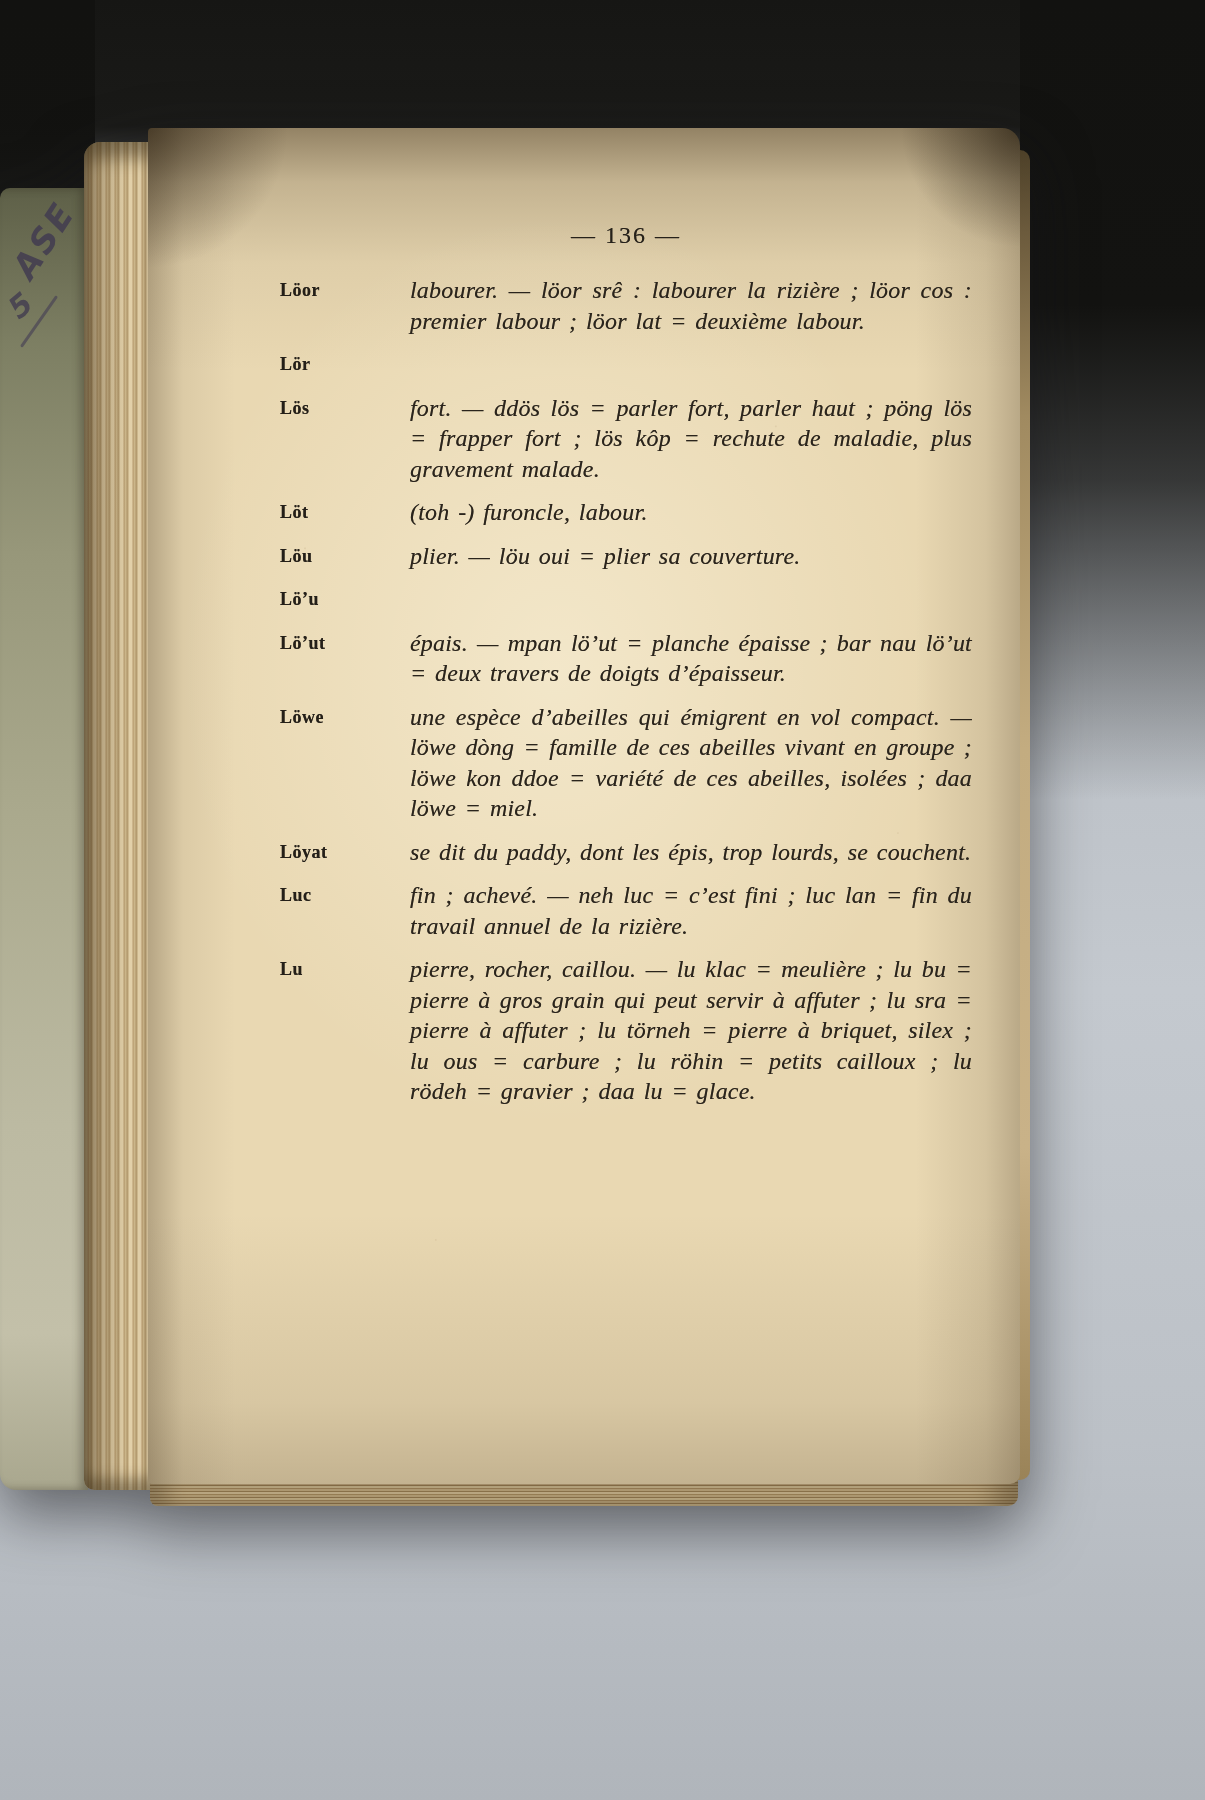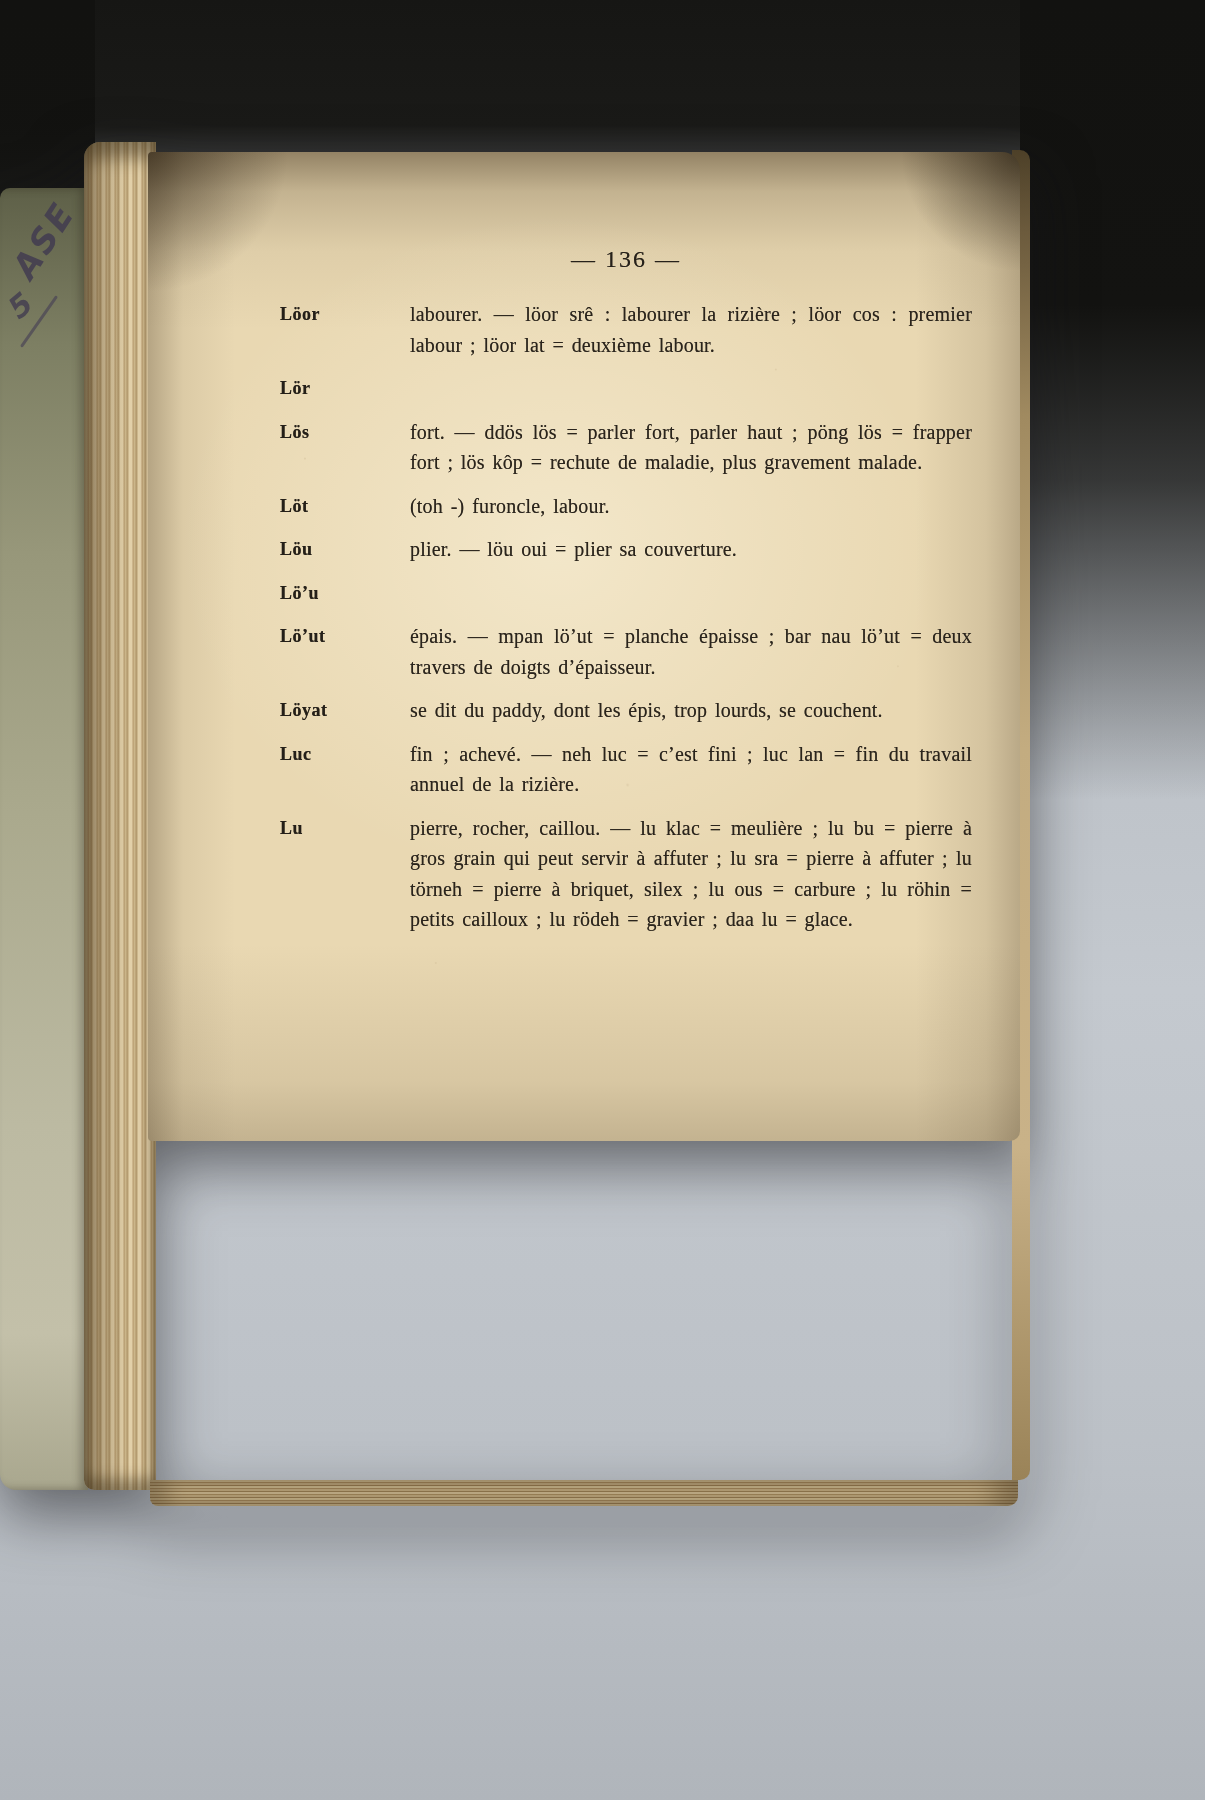--- a/index.html
+++ b/index.html
@@ -52,55 +52,55 @@
     background: linear-gradient(180deg, #4d4028 0%, #6b5a3c 6%, #a08a60 20%,
       #c3ac80 45%, #c9b288 75%, #9a8358 100%); }
 
   .bottom-edge { position:absolute; left:150px; right:26px; bottom:2px; height:26px;
     border-radius:0 0 10px 8px;
     background: repeating-linear-gradient(180deg,
       #d8c49a 0 2px, #ab8f63 2px 3px, #c9b288 3px 5px, #9c8157 5px 6px);
     box-shadow: inset -22px 0 26px rgba(60,45,22,0.45), inset 18px 0 20px rgba(60,45,22,0.35); }
 
   
-  .page { position:absolute; left:148px; top:12px; width:872px; height:989px;
+  .page { position:absolute; left:148px; top:12px; width:872px; height:1356px;
     border-radius:4px 18px 10px 4px;
     background:
       radial-gradient(circle 200px at 0% 0%, rgba(35,25,12,0.55), rgba(35,25,12,0) 70%),
       radial-gradient(circle 170px at 100% 0%, rgba(30,22,10,0.6), rgba(30,22,10,0) 70%),
       radial-gradient(ellipse 62% 48% at 47% 40%, rgba(255,249,230,0.45), rgba(255,249,230,0) 70%),
       linear-gradient(180deg, rgba(62,46,24,0.5) 0%, rgba(62,46,24,0.22) 4%,
         rgba(62,46,24,0.06) 10%, rgba(62,46,24,0) 18%, rgba(62,46,24,0) 80%,
         rgba(62,46,24,0.1) 94%, rgba(62,46,24,0.22) 100%),
       linear-gradient(90deg, rgba(62,46,24,0.3) 0%, rgba(62,46,24,0.08) 4%,
         rgba(62,46,24,0) 10%, rgba(62,46,24,0) 88%, rgba(62,46,24,0.12) 96%,
         rgba(62,46,24,0.28) 100%),
-      #e9d8b2; margin-top: 24px; }
+      #e9d8b2; }
   .page::after { content:""; position:absolute; inset:0; pointer-events:none; opacity:0.5;
     background-image:
       radial-gradient(circle 2px at 18% 31%, rgba(120,90,50,0.3), transparent 70%),
       radial-gradient(circle 2px at 72% 22%, rgba(120,90,50,0.25), transparent 70%),
       radial-gradient(circle 3px at 55% 64%, rgba(120,90,50,0.2), transparent 70%),
       radial-gradient(circle 2px at 33% 82%, rgba(120,90,50,0.25), transparent 70%),
       radial-gradient(circle 2px at 86% 52%, rgba(120,90,50,0.22), transparent 70%); }
 
   
   .content { position:absolute; left:132px; top:94px; width:692px; color:#2a241c; }
 
   .page-number { text-align:center; font-size:24px; letter-spacing:2px;
     margin-bottom:26px; color:#26211a;
     text-shadow: 0 0 0.5px rgba(42,36,28,0.6); }
 
   .entry { display:grid; grid-template-columns:130px 1fr; margin-bottom:13px; }
   .headword { font-weight:bold; font-size:18px; line-height:30.5px;
     letter-spacing:0.5px; color:#241f18;
     text-shadow: 0 0 0.5px rgba(36,31,24,0.65); }
-  .definition { font-size:20px; line-height:30.5px; text-align:justify;
+  .definition { font-size:24px; line-height:30.5px; text-align:justify;
     word-spacing:2.5px; letter-spacing:0.2px; hyphens:auto; color:#2a241c;
-    text-shadow: 0 0 0.5px rgba(42,36,28,0.55); }
+    text-shadow: 0 0 0.5px rgba(42,36,28,0.55); font-style: italic; }
 </style>
 </head>
 <body>
 
 <div class="viewport">
   <div class="bg-base"></div>
   <div class="bg-right"></div>
   <div class="bg-left"></div>
 
   <div class="book">
@@ -150,20 +150,24 @@
 
           <div class="entry">
             <div class="headword">Lö’u</div>
           </div>
 
           <div class="entry">
             <div class="headword">Lö’ut</div>
             <div class="definition">épais. — mpan lö’ut = planche épaisse ; bar nau lö’ut = deux travers de doigts d’épaisseur.</div>
           </div>
 
+          <div class="entry">
+            <div class="headword">Löwe</div>
+            <div class="definition">une espèce d’abeilles qui émigrent en vol compact. — löwe dòng = famille de ces abeilles vivant en groupe ; löwe kon ddoe = variété de ces abeilles, isolées ; daa löwe = miel.</div>
+          </div>
 
           <div class="entry">
             <div class="headword">Löyat</div>
             <div class="definition">se dit du paddy, dont les épis, trop lourds, se couchent.</div>
           </div>
 
           <div class="entry">
             <div class="headword">Luc</div>
             <div class="definition">fin ; achevé. — neh luc = c’est fini ; luc lan = fin du travail annuel de la rizière.</div>
           </div>

